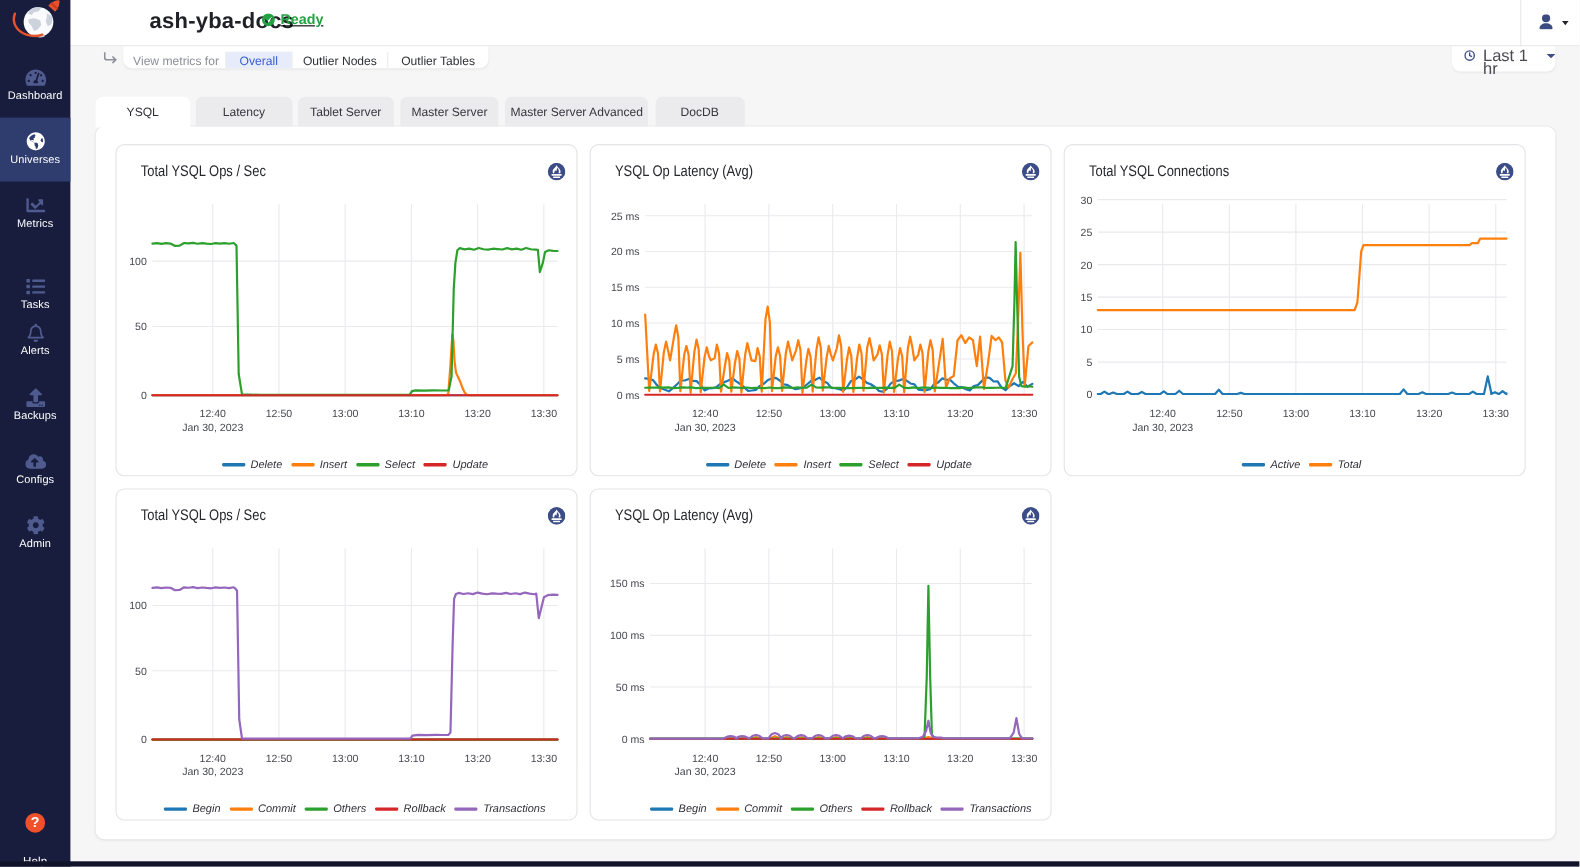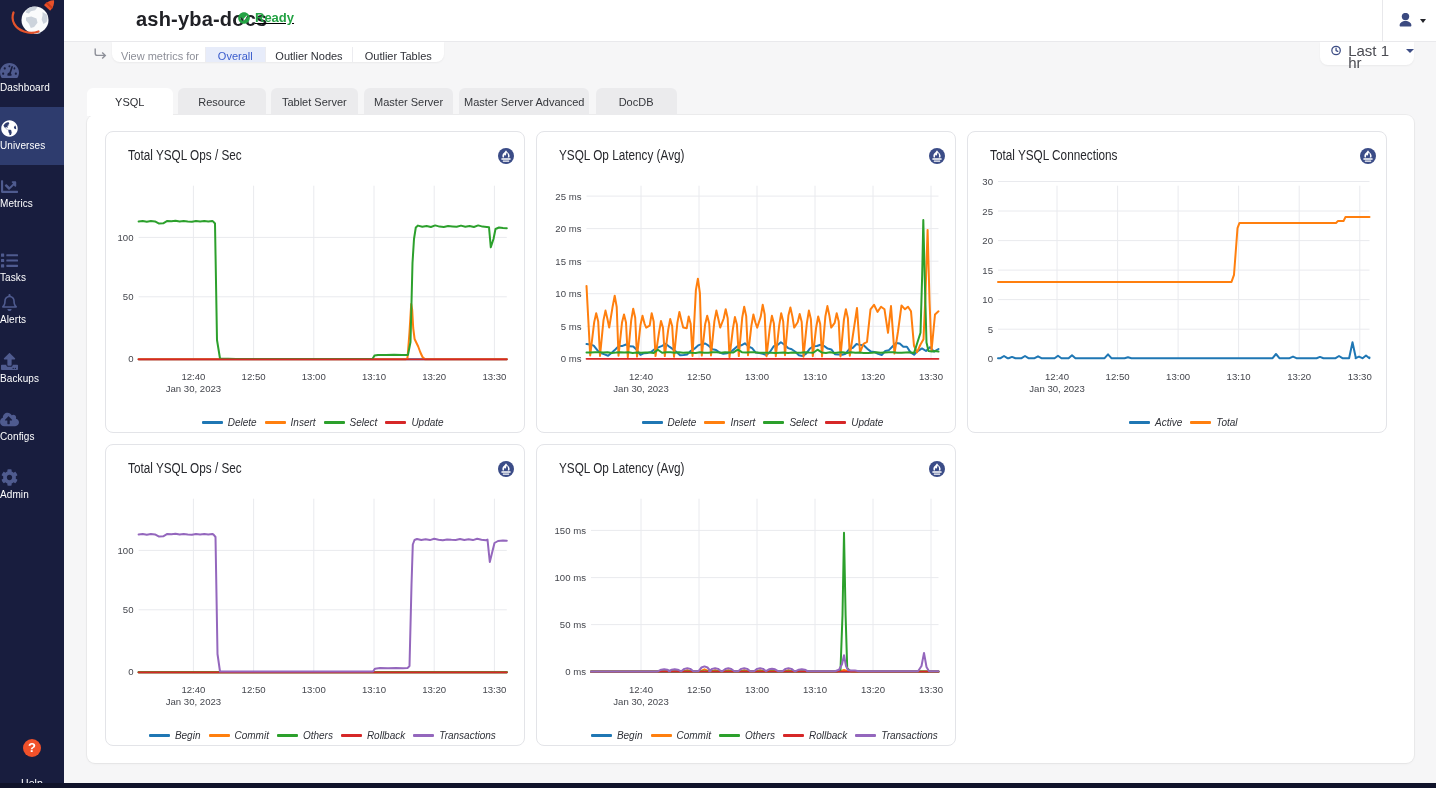--- a/index.html
+++ b/index.html
@@ -1,19 +1,19 @@
 <!DOCTYPE html>
 <html><head><meta charset="utf-8"><title>ash-yba-docs</title>
 <style>
 * { margin:0; padding:0; box-sizing:border-box; }
 html,body { width:1436px; height:788px; overflow:hidden; background:#f6f6f7;
   font-family:"Liberation Sans", sans-serif; position:relative; }
 .sidebar { position:absolute; left:0; top:0; width:64px; height:788px; background:#181d3e; z-index:30; }
 .logo { position:absolute; left:3px; top:0px; }
-.nav { position:absolute; left:0; width:64px; height:58px; text-align:left; }
+.nav { position:absolute; left:0; width:64px; height:58px; text-align:center; }
 .nav.act { background:#2e3c6e; }
 .nico { margin-top:13px; height:18px; }
 .nlab { color:#fff; font-size:10px; margin-top:2px; letter-spacing:0.1px; }
 .help { position:absolute; left:0; top:739px; width:64px; text-align:center; }
 .helpc { width:18px; height:18px; border-radius:50%; background:#f1512a; color:#fff; font-size:13px;
   font-weight:bold; line-height:18px; margin:0 auto; }
 .topbar { position:absolute; left:64px; top:0; width:1372px; height:42px; background:#fff;
   border-bottom:1px solid #e9e9ec; z-index:20; }
 .utitle { position:absolute; left:24px; top:8px; font-size:20px; font-weight:bold; color:#202126; letter-spacing:0.2px;margin-left:48px; }
 .ready { position:absolute; left:174px; top:10px; display:flex; align-items:center; gap:5px;text-decoration:underline; }
@@ -78,21 +78,21 @@
 </div>
 <div class="timebox">
     <svg width="11" height="11" viewBox="0 0 24 24">
 <circle cx="12" cy="12" r="10" fill="none" stroke="#3e4e85" stroke-width="3"></circle>
 <path d="M12 6.5 V12 L16 14" fill="none" stroke="#3e4e85" stroke-width="3" stroke-linecap="round"></path>
 </svg>
     <span>Last 1 hr</span>
     <div class="tcaret" style="margin-top:4px"></div>
   </div>
 <div class="tab on" style="left:87px;width:85.5px">YSQL</div>
-<div class="tab" style="left:178px;width:87.5px">Resource</div>
+<div class="tab" style="left:178px;width:87.5px">Latency</div>
 <div class="tab" style="left:270.7px;width:87.3px">Tablet Server</div>
 <div class="tab" style="left:364.2px;width:88.8px">Master Server</div>
 <div class="tab" style="left:459.1px;width:130.3px">Master Server Advanced</div>
 <div class="tab" style="left:595.5px;width:81.2px">DocDB</div>
 <div class="panel">
 </div>
 <div class="card" style="left:105px;top:131px">
     <div class="ctitle">Total YSQL Ops / Sec</div>
     <div class="prom"><svg width="16" height="16" viewBox="0 0 16 16">
 <circle cx="8" cy="8" r="8" fill="#3b4c87"></circle>

